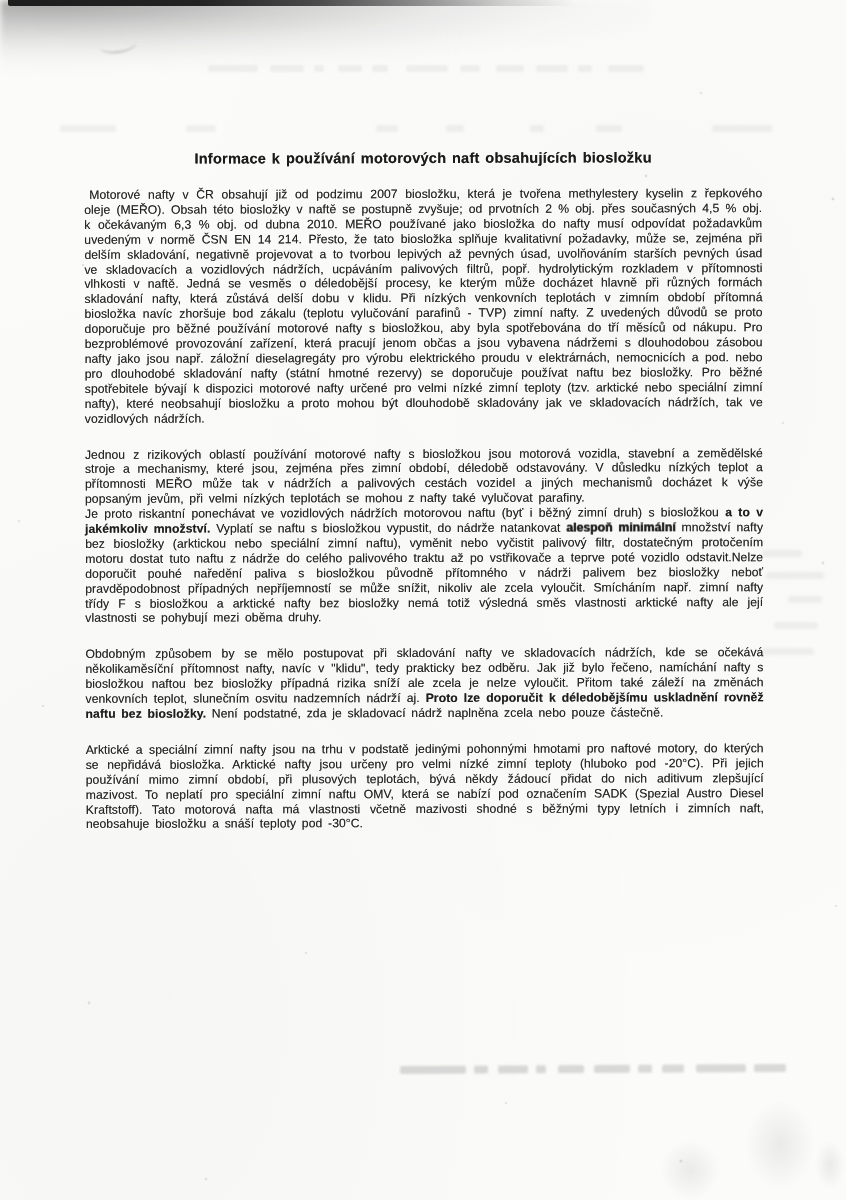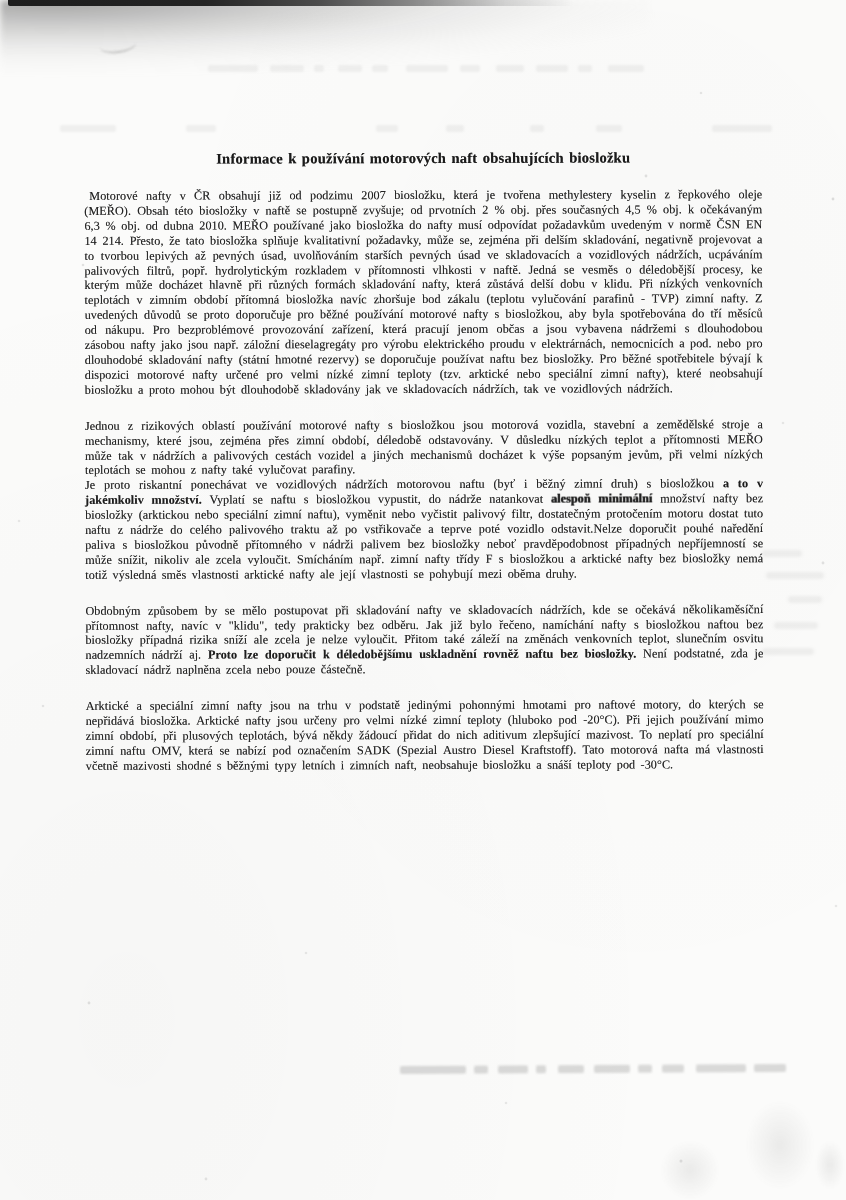--- a/index.html
+++ b/index.html
@@ -1,21 +1,21 @@
 <!DOCTYPE html>
 <html><head>
 <meta charset="utf-8">
 <style>
   html, body { margin: 0; padding: 0; background: #ffffff; }
   .page {
     position: relative;
     width: 846px;
     height: 1200px;
     overflow: hidden;
-    font-family: Liberation Serif, serif;
+    font-family: Liberation Sans, sans-serif;
     background:
       radial-gradient(ellipse at 75% 30%, rgba(0,0,0,0.012), transparent 60%),
       radial-gradient(ellipse at 15% 85%, rgba(0,0,0,0.018), transparent 55%),
       #fbfbfa;
   }
 
   
   .content {
     position: absolute;
     left: 85px;

